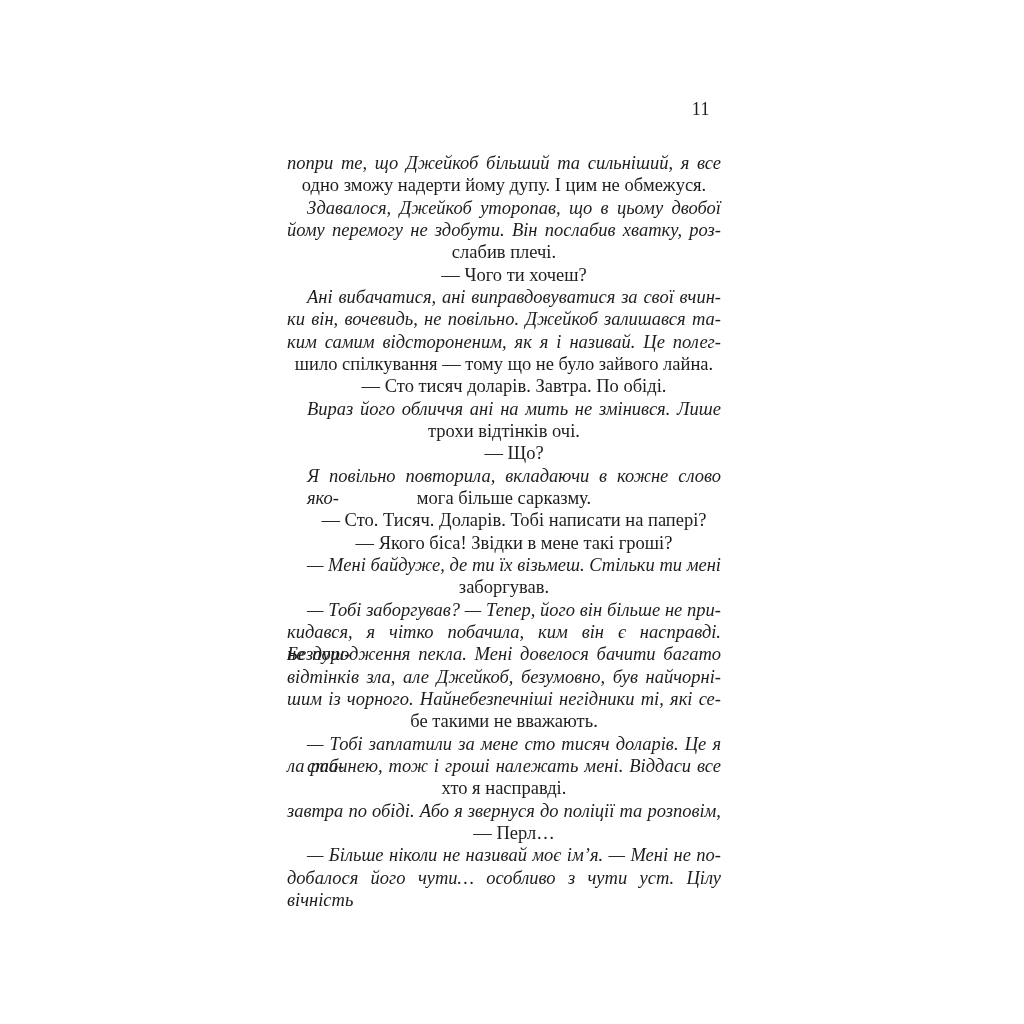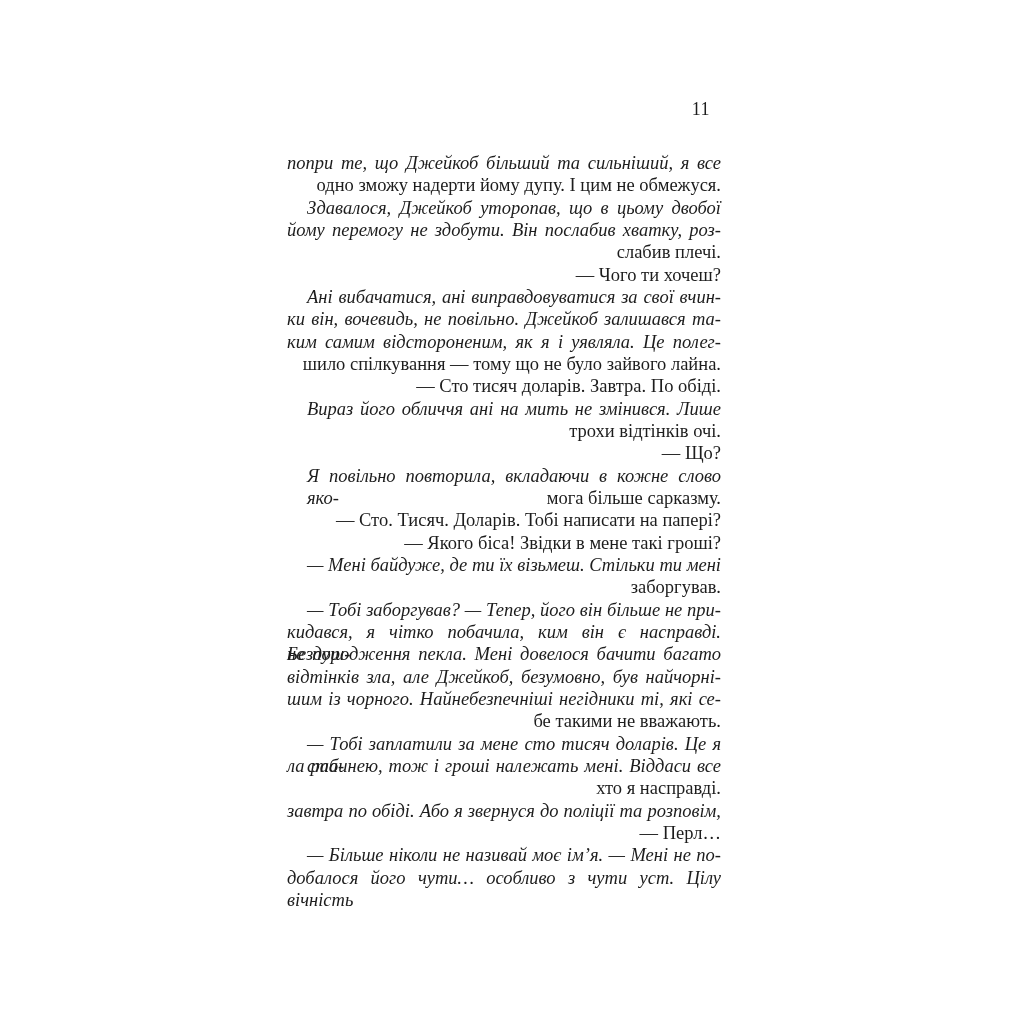--- a/index.html
+++ b/index.html
@@ -38,21 +38,21 @@
     left: 283px;
     top: 152px;
     width: 434px;
     color: #1d1d1d;
   }
   .line {
     font-size: 18.5px;
     line-height: 22.34px;
     height: 22.34px;
     white-space: nowrap;
-    text-align: right;
+    text-align: center;
   }
   .line.just {
     white-space: normal;
     text-align: justify;
     text-align-last: justify;
     font-style: italic;
   }
   .line.indent {
     padding-left: 20px;
   }
@@ -64,21 +64,21 @@
   <div class="folio">11</div>
   <div class="textblock">
       <div class="line just">попри те, що Джейкоб більший та сильніший, я все</div>
       <div class="line">одно зможу надерти йому дупу. І цим не обмежуся.</div>
       <div class="line indent just">Здавалося, Джейкоб уторопав, що в цьому двобої</div>
       <div class="line just">йому перемогу не здобути. Він послабив хватку, роз-</div>
       <div class="line">слабив плечі.</div>
       <div class="line indent">— Чого ти хочеш?</div>
       <div class="line indent just">Ані вибачатися, ані виправдовуватися за свої вчин-</div>
       <div class="line just">ки він, вочевидь, не повільно. Джейкоб залишався та-</div>
-      <div class="line just">ким самим відстороненим, як я і уявляла. Це полег-</div>
+      <div class="line just">ким самим відстороненим, як я і називай. Це полег-</div>
       <div class="line">шило спілкування — тому що не було зайвого лайна.</div>
       <div class="line indent">— Сто тисяч доларів. Завтра. По обіді.</div>
       <div class="line indent just">Вираз його обличчя ані на мить не змінився. Лише</div>
       <div class="line">трохи відтінків очі.</div>
       <div class="line indent">— Що?</div>
       <div class="line indent just">Я повільно повторила, вкладаючи в кожне слово яко-</div>
       <div class="line">мога більше сарказму.</div>
       <div class="line indent">— Сто. Тисяч. Доларів. Тобі написати на папері?</div>
       <div class="line indent">— Якого біса! Звідки в мене такі гроші?</div>
       <div class="line indent just">— Мені байдуже, де ти їх візьмеш. Стільки ти мені</div>

